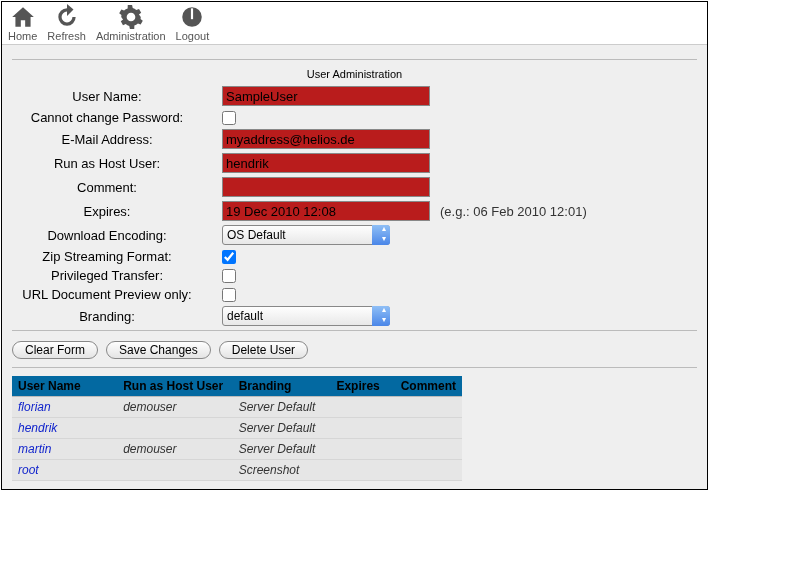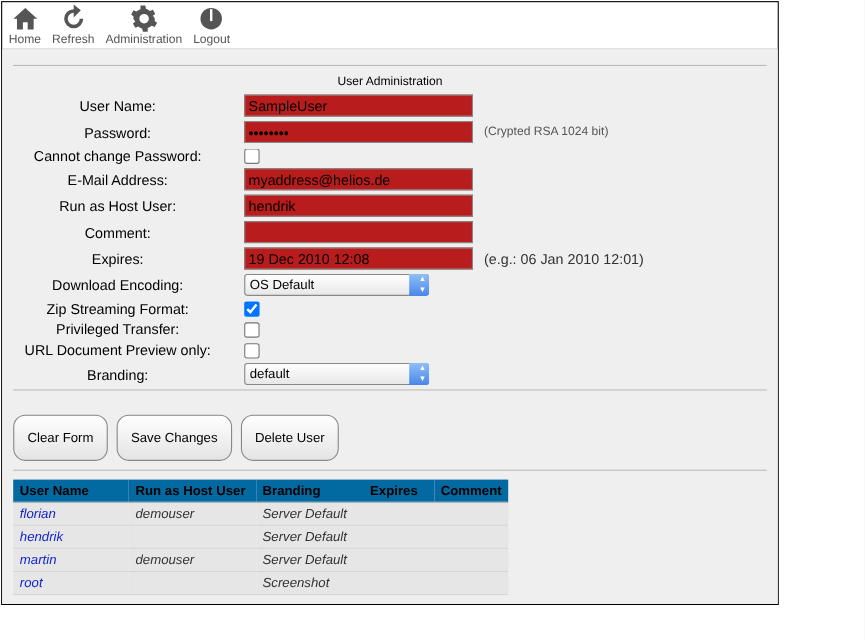--- a/index.html
+++ b/index.html
@@ -115,26 +115,25 @@
     pointer-events: none;
   }
   .btn-row {
     display: flex;
     gap: 8px;
     margin: 10px 0 8px 0;
   }
   button.pill {
     border: 1px solid #888;
     border-radius: 11px;
-    padding: 13px 12px;
+    padding: 1px 12px;
     font-size: 12px;
     font-family: inherit;
     background: linear-gradient(#fefefe,#e4e4e4);
     cursor: pointer;
-    margin-top: 12px;
   }
   table.users {
     border-collapse: collapse;
     width: 450px;
     font-size: 12px;
   }
   table.users th {
     text-align: left;
     font-weight: bold;
     padding: 3px 6px;
@@ -190,27 +189,20 @@
     <div class="hr"></div>
     <h2 class="title">User Administration</h2>
 
     <div class="form-row">
       <div class="form-label">User Name:</div>
       <div class="form-field">
           <input type="text" value="SampleUser" style="">
         </div>
     </div>
 
-    <div class="form-row">
-      <div class="form-label">Password:</div>
-      <div class="form-field">
-        <input type="text" value="••••••••" style="">
-        <span class="hint">(Crypted RSA 1024 bit)</span>
-      </div>
-    </div>
 
     <div class="form-row">
       <div class="form-label">Cannot change Password:</div>
       <div class="form-field">
           <input type="checkbox" style="">
         </div>
     </div>
 
     <div class="form-row">
       <div class="form-label">E-Mail Address:</div>
@@ -230,21 +222,21 @@
       <div class="form-label">Comment:</div>
       <div class="form-field">
           <input type="text" value="" style="">
         </div>
     </div>
 
     <div class="form-row">
       <div class="form-label">Expires:</div>
       <div class="form-field">
         <input type="text" value="19 Dec 2010 12:08" style="">
-        <span class="hint" style="font-size:13px;color:#333">(e.g.: 06 Jan 2010 12:01)</span>
+        <span class="hint" style="font-size:13px;color:#333">(e.g.: 06 Feb 2010 12:01)</span>
       </div>
     </div>
 
     <div class="form-row">
       <div class="form-label">Download Encoding:</div>
       <div class="form-field">
         <span class="select-wrap">
           <select class="aqua">
             <option>OS Default</option>
           </select>

